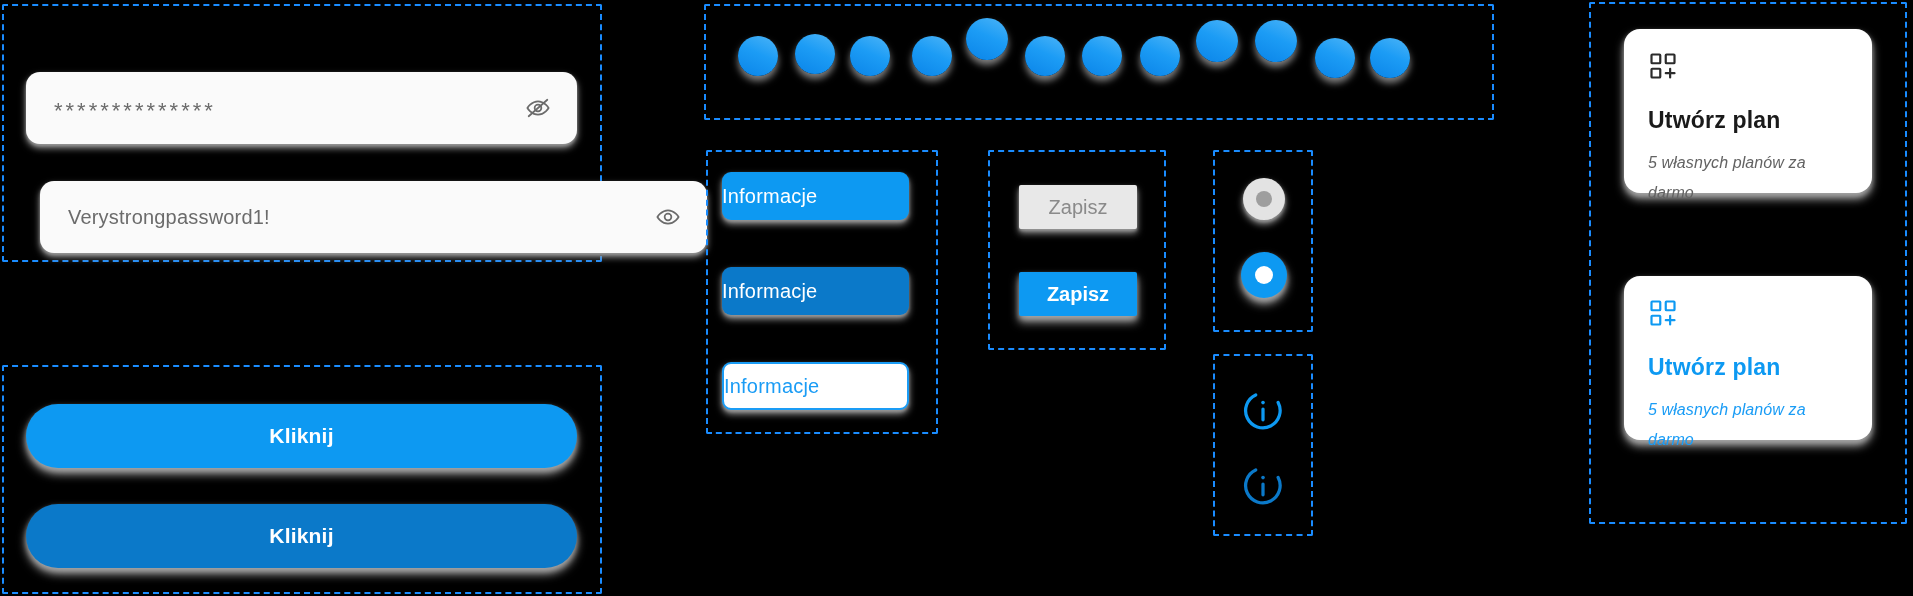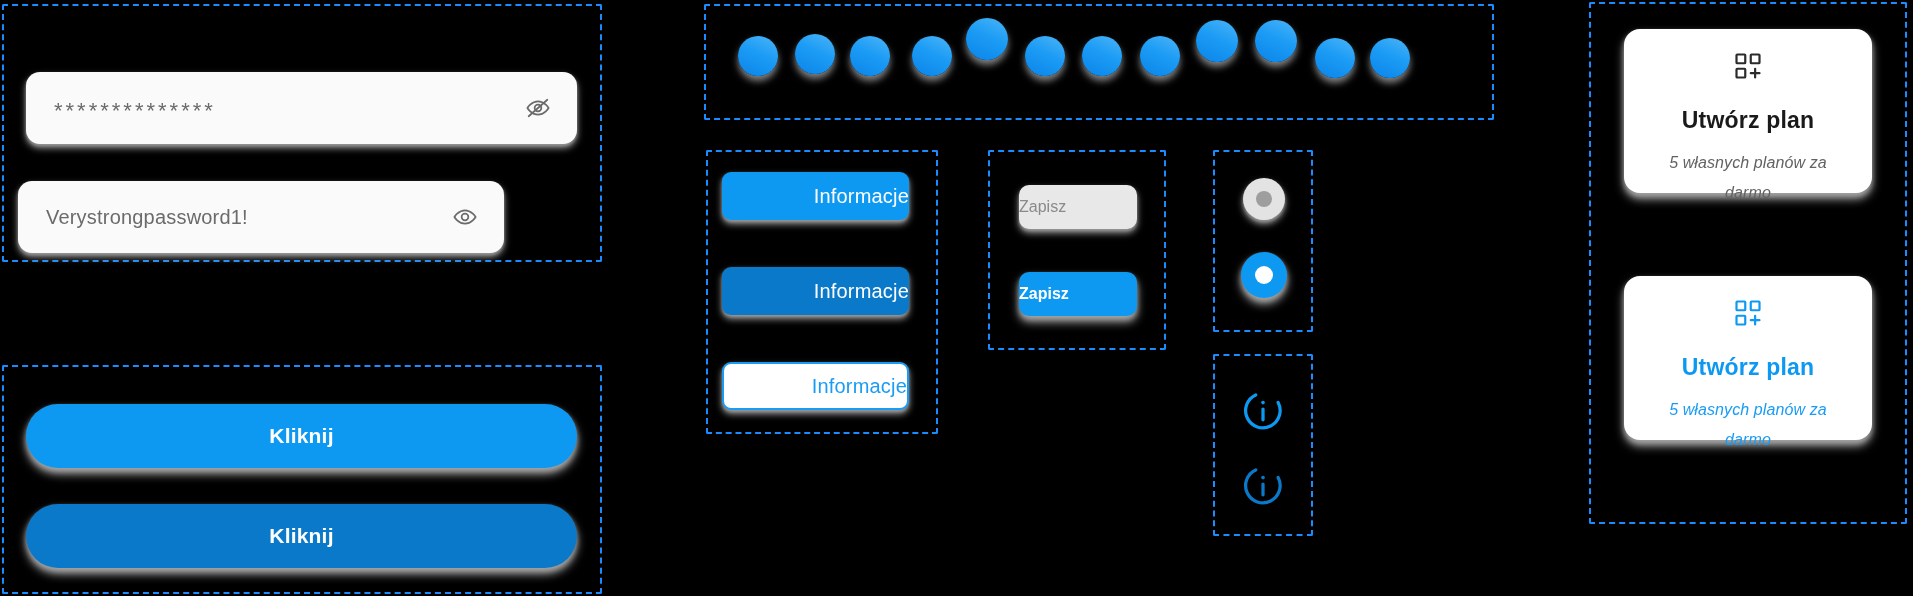--- a/index.html
+++ b/index.html
@@ -68,33 +68,33 @@
     background: linear-gradient(205deg, #4cb4f7 0%, #1c9cf5 45%, #0a84e8 100%);
     box-shadow: 0 5px 7px rgba(150,150,150,0.85);
   }
 
   
   .info-btn {
     position: absolute;
     border-radius: 9px;
     display: flex;
     align-items: center;
-    justify-content: flex-end;
+    justify-content: flex-start;
     font-size: 20px;
     letter-spacing: 0.2px;
   }
 
   
   .save-btn {
     position: absolute;
-    border-radius: 10px;
-    display: flex;
-    align-items: center;
-    justify-content: flex-start;
-    font-size: 16px;
+    border-radius: 2px;
+    display: flex;
+    align-items: center;
+    justify-content: center;
+    font-size: 20px;
   }
 
   
   .radio {
     position: absolute;
     border-radius: 50%;
     display: flex;
     align-items: center;
     justify-content: center;
   }
@@ -102,21 +102,20 @@
 
   
   .info-icon { position: absolute; }
 
   
   .card {
     position: absolute;
     background: #ffffff;
     border-radius: 16px;
     padding: 22px 24px 20px 24px;
-    text-align: center;
   }
   .card-icon { margin-bottom: 22px; }
   .card-title {
     font-size: 23px;
     font-weight: bold;
     letter-spacing: 0.2px;
     margin-bottom: 14px;
   }
   .card-sub {
     font-size: 16px;
@@ -136,21 +135,21 @@
     <span class="pw-dots">**************</span>
     <span class="eye-btn">
       <svg width="26" height="26" viewBox="0 0 24 24" fill="none" stroke="#6b6b6b" stroke-width="1.6" stroke-linecap="round" stroke-linejoin="round">
         <path d="M2.2 12S5.8 5.8 12 5.8 21.8 12 21.8 12 18.2 18.2 12 18.2 2.2 12 2.2 12Z"></path>
         <circle cx="12" cy="12" r="3.1"></circle>
         <line x1="3.4" y1="19.6" x2="20.6" y2="4.4"></line>
       </svg>
     </span>
   </div>
 
-  <div class="pw-field shadow-sm" style="left:18px; top:181px; width:486px; height:72px;">
+  <div class="pw-field shadow-sm" style="left:40px; top:181px; width:667px; height:72px;">
     <span class="pw-value">Verystrongpassword1!</span>
     <span class="eye-btn">
       <svg width="26" height="26" viewBox="0 0 24 24" fill="none" stroke="#6b6b6b" stroke-width="1.6" stroke-linecap="round" stroke-linejoin="round">
         <path d="M2.2 12S5.8 5.8 12 5.8 21.8 12 21.8 12 18.2 18.2 12 18.2 2.2 12 2.2 12Z"></path>
         <circle cx="12" cy="12" r="3.1"></circle>
       </svg>
     </span>
   </div>
 
   <div class="frame" style="left:2px; top:365px; width:600px; height:229px;"></div>

